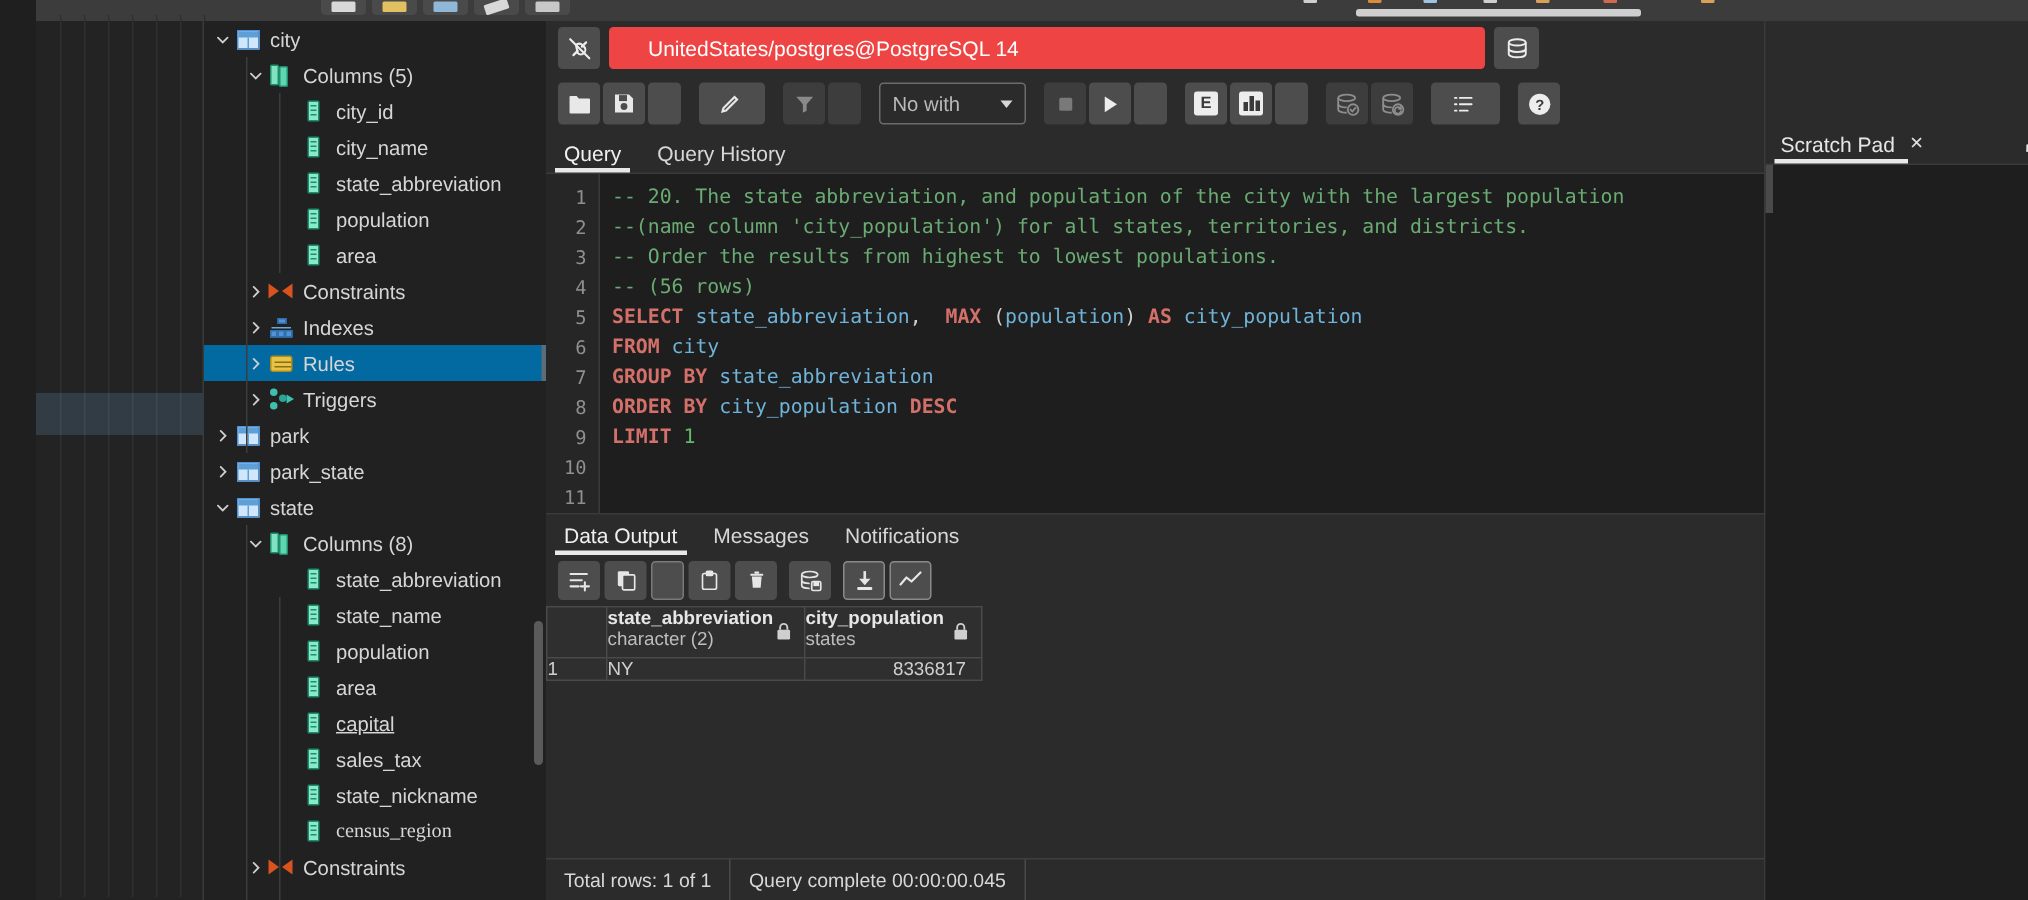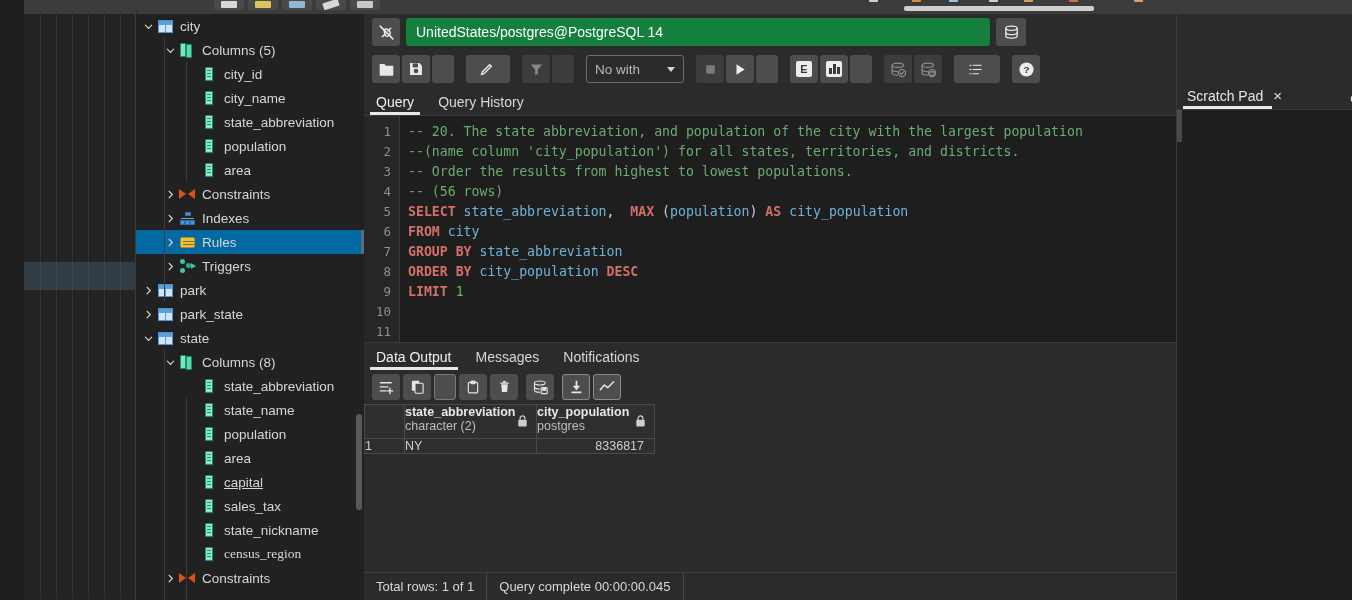--- a/index.html
+++ b/index.html
@@ -121,22 +121,22 @@
   }
   .conn-bar {
     height: 36px; display: flex; align-items: center; padding: 0 8px; gap: 6px;
     background: #2b2b2b;
   }
   .conn-icon-btn {
     width: 28px; height: 28px; background: #4d4d4d; border-radius: 3px;
     display: flex; align-items: center; justify-content: center; flex: 0 0 28px;
   }
   .conn-select {
-    flex: 1 1 auto; height: 28px; background: #15803d; border-radius: 3px;
-    display: flex; align-items: center; padding: 0 10px;
+    flex: 1 1 auto; height: 28px; background: #ef4444; border-radius: 3px;
+    display: flex; align-items: center; padding: 0 26px;
     color: #ffffff; font-size: 14px; position: relative; min-width: 0;
   }
   .conn-select .caret { margin-left: auto; }
   .conn-right-btn {
     width: 30px; height: 28px; background: #4d4d4d; border-radius: 3px;
     display: flex; align-items: center; justify-content: center; flex: 0 0 30px;
   }
   .conn-spacer { flex: 0 0 300px; }
   .refresh-btn {
     width: 30px; height: 28px; background: #4d4d4d; border-radius: 3px;
@@ -1021,21 +1021,21 @@
               <span class="ctype">character (2)</span>
               <span class="lockwrap">
                 <svg width="11" height="12" viewBox="0 0 18 20" fill="#cfcfcf">
                     <rect x="2" y="8" width="14" height="11" rx="1.6"></rect>
                     <path d="M5 8V5.5a4 4 0 0 1 8 0V8" fill="none" stroke="#cfcfcf" stroke-width="2.1"></path>
                   </svg>
               </span>
             </th>
             <th class="colh colw2">
               <span class="cname">city_population</span>
-              <span class="ctype">postgres</span>
+              <span class="ctype">states</span>
               <span class="lockwrap">
                 <svg width="11" height="12" viewBox="0 0 18 20" fill="#cfcfcf">
                     <rect x="2" y="8" width="14" height="11" rx="1.6"></rect>
                     <path d="M5 8V5.5a4 4 0 0 1 8 0V8" fill="none" stroke="#cfcfcf" stroke-width="2.1"></path>
                   </svg>
               </span>
             </th>
           </tr>
         </thead>
         <tbody id="gridBody">

